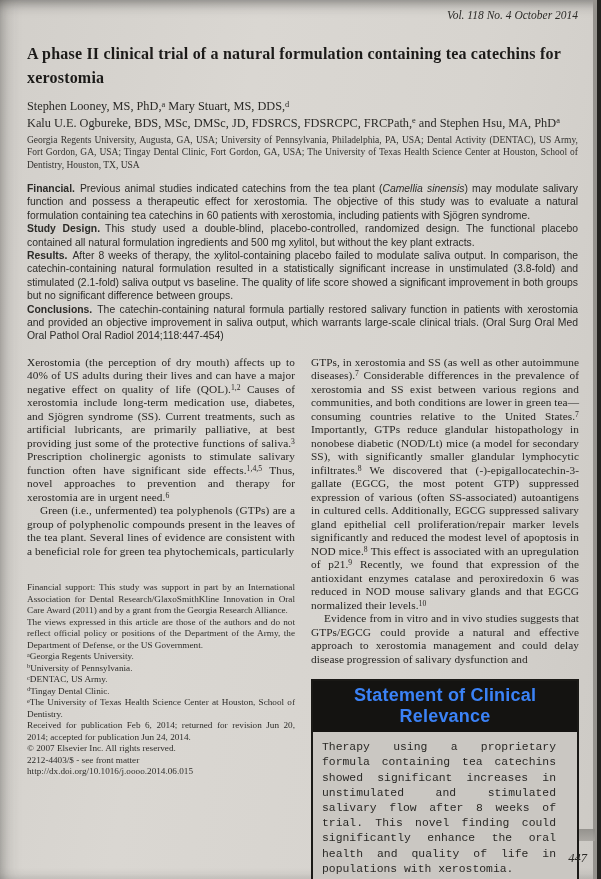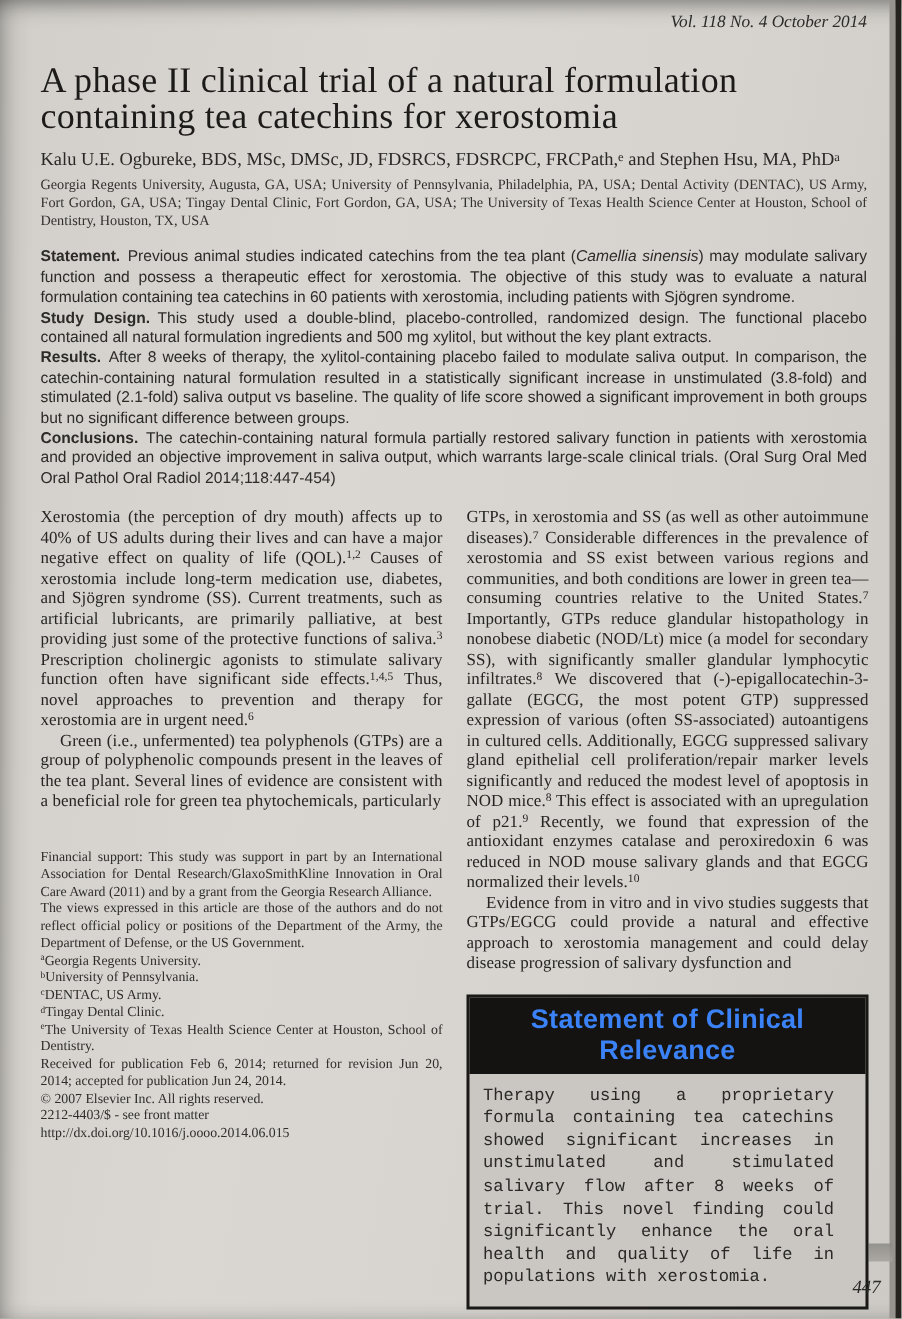--- a/index.html
+++ b/index.html
@@ -11,21 +11,21 @@
   .page{
     position:absolute;inset:0;
     background:linear-gradient(100deg,#d2cfca 0%,#dad7d2 35%,#d7d4cf 65%,#cdcac5 100%);
     box-shadow:inset 0 10px 14px -8px rgba(40,40,38,.55), inset 14px 0 18px -12px rgba(40,40,38,.35), inset 0 -8px 12px -9px rgba(40,40,38,.25);
   }
   .edge-right-gray{position:absolute;top:0;right:4px;width:4px;height:100%;background:#96938e;}
   .edge-right-black{position:absolute;top:0;right:0;width:4px;height:100%;background:#23221f;}
   .artifact-band{position:absolute;right:6px;bottom:38px;width:112px;height:12px;background:linear-gradient(#8b8984,#a5a29d);opacity:.85;}
   .content{position:absolute;left:27px;top:0;width:551px;color:#262522;}
   .vol-line{margin-top:9px;text-align:right;font-style:italic;font-size:11.5px;color:#2c2b28;}
-  .title{margin:21px 0 0 0;font-size:24px;line-height:24px;font-weight:400;color:#1c1b19;letter-spacing:.2px;}
+  .title{margin:21px 0 0 0;font-size:16px;line-height:24px;font-weight:700;color:#1c1b19;letter-spacing:.2px;}
   .authors{margin-top:8px;font-size:12.3px;line-height:16.5px;color:#2a2926;}
   .affiliations{margin-top:3px;font-size:9.5px;line-height:12.3px;text-align:justify;color:#32312e;}
   .abstract{margin-top:11px;font-family:"Liberation Sans","DejaVu Sans",sans-serif;font-size:10.4px;line-height:13.4px;text-align:justify;color:#2c2b28;}
   .abstract p{margin:0;}
   .abs-label{margin-right:5px;}
   .columns{display:flex;gap:16px;margin-top:13px;}
   .col{width:268px;flex:0 0 268px;}
   .paras p{margin:0;font-size:11.3px;line-height:13.5px;text-align:justify;letter-spacing:.05px;}
   .paras p + p{text-indent:13px;}
   .footnotes{margin-top:24px;font-size:9.2px;line-height:11.5px;text-align:justify;color:#2e2d2a;}
@@ -50,29 +50,30 @@
 
   <div class="content">
 
     <div class="vol-line">Vol. 118 No. 4 October 2014</div>
 
     <h1 class="title">A phase II clinical trial of a natural formulation containing tea catechins for xerostomia</h1>
 
     <div class="authors">
 
 
+        <div class="author-line">Stephen Looney, MS, PhD,<sup>a</sup> Mary Stuart, MS, DDS,<sup>d</sup></div>
 
         <div class="author-line">Kalu U.E. Ogbureke, BDS, MSc, DMSc, JD, FDSRCS, FDSRCPC, FRCPath,<sup>e</sup> and Stephen Hsu, MA, PhD<sup>a</sup></div>
       </div>
 
     <div class="affiliations">Georgia Regents University, Augusta, GA, USA; University of Pennsylvania, Philadelphia, PA, USA; Dental Activity (DENTAC), US Army, Fort Gordon, GA, USA; Tingay Dental Clinic, Fort Gordon, GA, USA; The University of Texas Health Science Center at Houston, School of Dentistry, Houston, TX, USA</div>
 
     <div class="abstract">
 
-        <p><b class="abs-label">Statement.</b><span>Previous animal studies indicated catechins from the tea plant (<i>Camellia sinensis</i>) may modulate salivary function and possess a therapeutic effect for xerostomia. The objective of this study was to evaluate a natural formulation containing tea catechins in 60 patients with xerostomia, including patients with Sjögren syndrome.</span></p>
+        <p><b class="abs-label">Financial.</b><span>Previous animal studies indicated catechins from the tea plant (<i>Camellia sinensis</i>) may modulate salivary function and possess a therapeutic effect for xerostomia. The objective of this study was to evaluate a natural formulation containing tea catechins in 60 patients with xerostomia, including patients with Sjögren syndrome.</span></p>
 
         <p><b class="abs-label">Study Design.</b><span>This study used a double-blind, placebo-controlled, randomized design. The functional placebo contained all natural formulation ingredients and 500 mg xylitol, but without the key plant extracts.</span></p>
 
         <p><b class="abs-label">Results.</b><span>After 8 weeks of therapy, the xylitol-containing placebo failed to modulate saliva output. In comparison, the catechin-containing natural formulation resulted in a statistically significant increase in unstimulated (3.8-fold) and stimulated (2.1-fold) saliva output vs baseline. The quality of life score showed a significant improvement in both groups but no significant difference between groups.</span></p>
 
         <p><b class="abs-label">Conclusions.</b><span>The catechin-containing natural formula partially restored salivary function in patients with xerostomia and provided an objective improvement in saliva output, which warrants large-scale clinical trials. (Oral Surg Oral Med Oral Pathol Oral Radiol 2014;118:447-454)</span></p>
       </div>
 
     <div class="columns">
 

